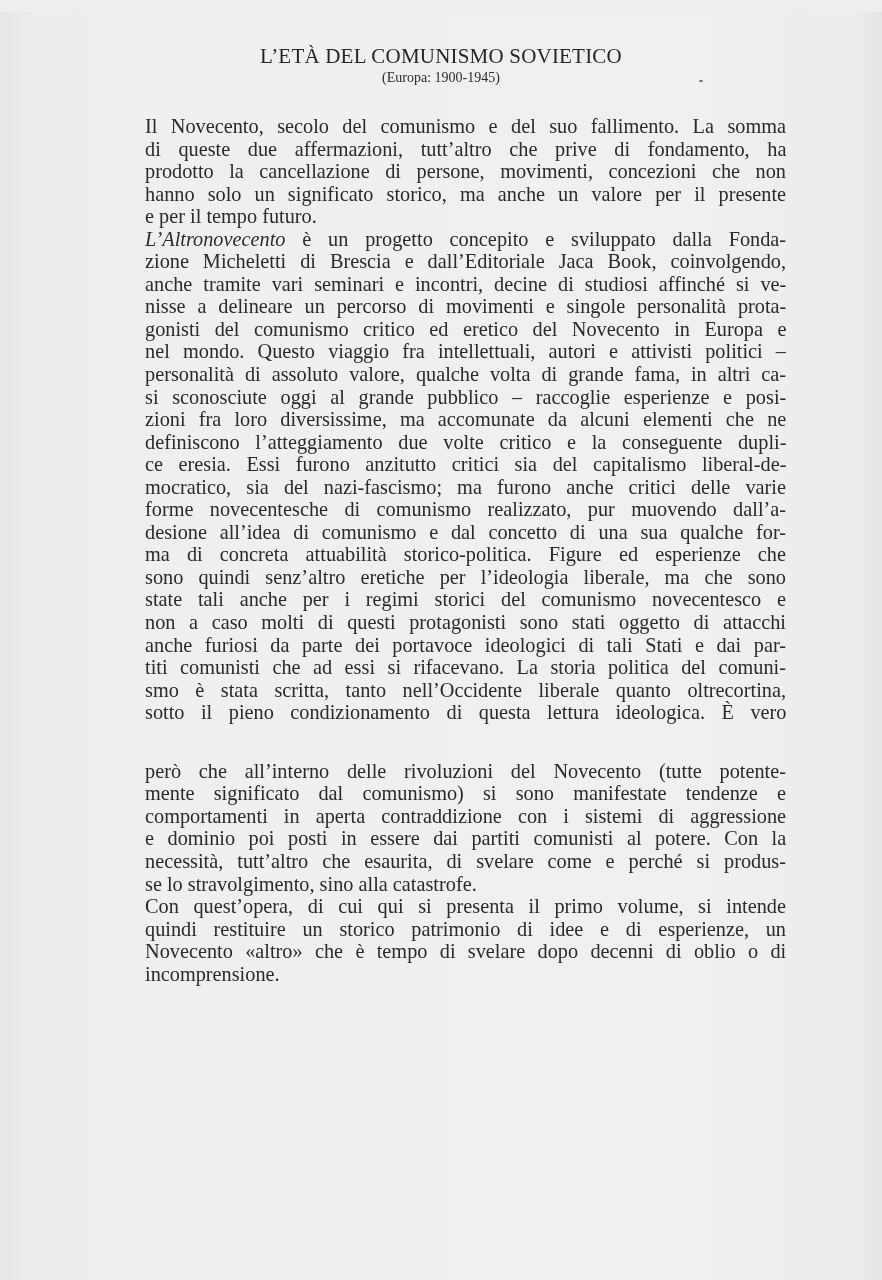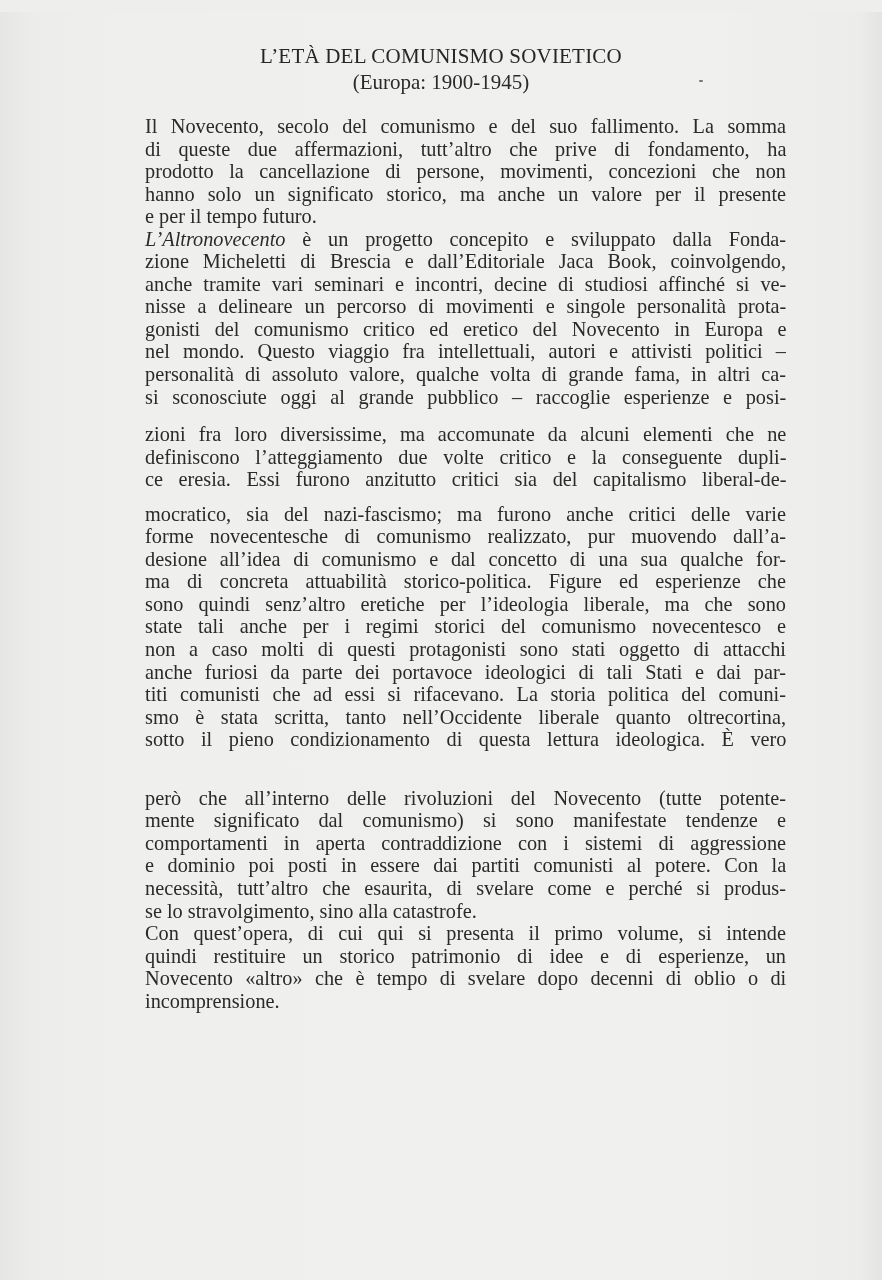--- a/index.html
+++ b/index.html
@@ -12,21 +12,21 @@
   }
   .page {
     position: absolute; left: 0; top: 12px; width: 882px; height: 1280px;
     background: linear-gradient(90deg, #e6e6e4 0px, #ececea 30px, #efefed 120px, #f0f0ee 700px, #ececea 860px, #e4e4e2 882px);
   }
   .header { position: absolute; left: 0; width: 882px; text-align: center; }
   .title {
     top: 32px; font-size: 21px; letter-spacing: 0.2px; color: #262626;
   }
   .subtitle {
-    top: 58px; font-size: 21px; color: #2a2a2a;
+    top: 58px; font-size: 14px; color: #2a2a2a;
   }
   .body {
     position: absolute; left: 145px; top: 103px; width: 641px;
     font-size: 20.3px; line-height: 22.55px;
   }
   .line {
     display: block; height: 22.55px; white-space: nowrap;
     text-align: justify; text-align-last: justify;
   }
   .line.last { text-align-last: left; }
@@ -51,24 +51,24 @@
     </div>
     <div>
       <span class="line" style="display: block; width: auto; word-spacing: 11.75px;"><span class="ital">L’Altronovecento</span><span> è un progetto concepito e sviluppato dalla Fonda-</span></span>
       <span class="line" style="display: block; width: auto; word-spacing: 8.875px;">zione Micheletti di Brescia e dall’Editoriale Jaca Book, coinvolgendo,</span>
       <span class="line" style="display: block; width: auto; word-spacing: 5.90909px;">anche tramite vari seminari e incontri, decine di studiosi affinché si ve-</span>
       <span class="line" style="display: block; width: auto; word-spacing: 6.8px;">nisse a delineare un percorso di movimenti e singole personalità prota-</span>
       <span class="line" style="display: block; width: auto; word-spacing: 9.4px;">gonisti del comunismo critico ed eretico del Novecento in Europa e</span>
       <span class="line" style="display: block; width: auto; word-spacing: 8.1px;">nel mondo. Questo viaggio fra intellettuali, autori e attivisti politici –</span>
       <span class="line" style="display: block; width: auto; word-spacing: 5.90909px;">personalità di assoluto valore, qualche volta di grande fama, in altri ca-</span>
       <span class="line" style="display: block; width: auto; word-spacing: 8.6px;">si sconosciute oggi al grande pubblico – raccoglie esperienze e posi-</span>
-      <span class="line" style="display: block; width: auto; word-spacing: 8.1px; margin-top: 15px;">zioni fra loro diversissime, ma accomunate da alcuni elementi che ne</span>
+      <span class="line" style="display: block; width: auto; word-spacing: 8.1px;">zioni fra loro diversissime, ma accomunate da alcuni elementi che ne</span>
       <span class="line" style="display: block; width: auto; word-spacing: 10.625px;">definiscono l’atteggiamento due volte critico e la conseguente dupli-</span>
       <span class="line" style="display: block; width: auto; word-spacing: 10.4444px;">ce eresia. Essi furono anzitutto critici sia del capitalismo liberal-de-</span>
-      <span class="line" style="display: block; width: auto; word-spacing: 10px; margin-top: 12px;">mocratico, sia del nazi-fascismo; ma furono anche critici delle varie</span>
+      <span class="line" style="display: block; width: auto; word-spacing: 10px;">mocratico, sia del nazi-fascismo; ma furono anche critici delle varie</span>
       <span class="line" style="display: block; width: auto; word-spacing: 11.2857px;">forme novecentesche di comunismo realizzato, pur muovendo dall’a-</span>
       <span class="line" style="display: block; width: auto; word-spacing: 7.63636px;">desione all’idea di comunismo e dal concetto di una sua qualche for-</span>
       <span class="line" style="display: block; width: auto; word-spacing: 12px;">ma di concreta attuabilità storico-politica. Figure ed esperienze che</span>
       <span class="line" style="display: block; width: auto; word-spacing: 10px;">sono quindi senz’altro eretiche per l’ideologia liberale, ma che sono</span>
       <span class="line" style="display: block; width: auto; word-spacing: 10.7px;">state tali anche per i regimi storici del comunismo novecentesco e</span>
       <span class="line" style="display: block; width: auto; word-spacing: 8.54545px;">non a caso molti di questi protagonisti sono stati oggetto di attacchi</span>
       <span class="line" style="display: block; width: auto; word-spacing: 7.41667px;">anche furiosi da parte dei portavoce ideologici di tali Stati e dai par-</span>
       <span class="line" style="display: block; width: auto; word-spacing: 7.36364px;">titi comunisti che ad essi si rifacevano. La storia politica del comuni-</span>
       <span class="line" style="display: block; width: auto; word-spacing: 11.375px;">smo è stata scritta, tanto nell’Occidente liberale quanto oltrecortina,</span>
       <span class="line" style="display: block; width: auto; word-spacing: 11.4444px;">sotto il pieno condizionamento di questa lettura ideologica. È vero</span>

